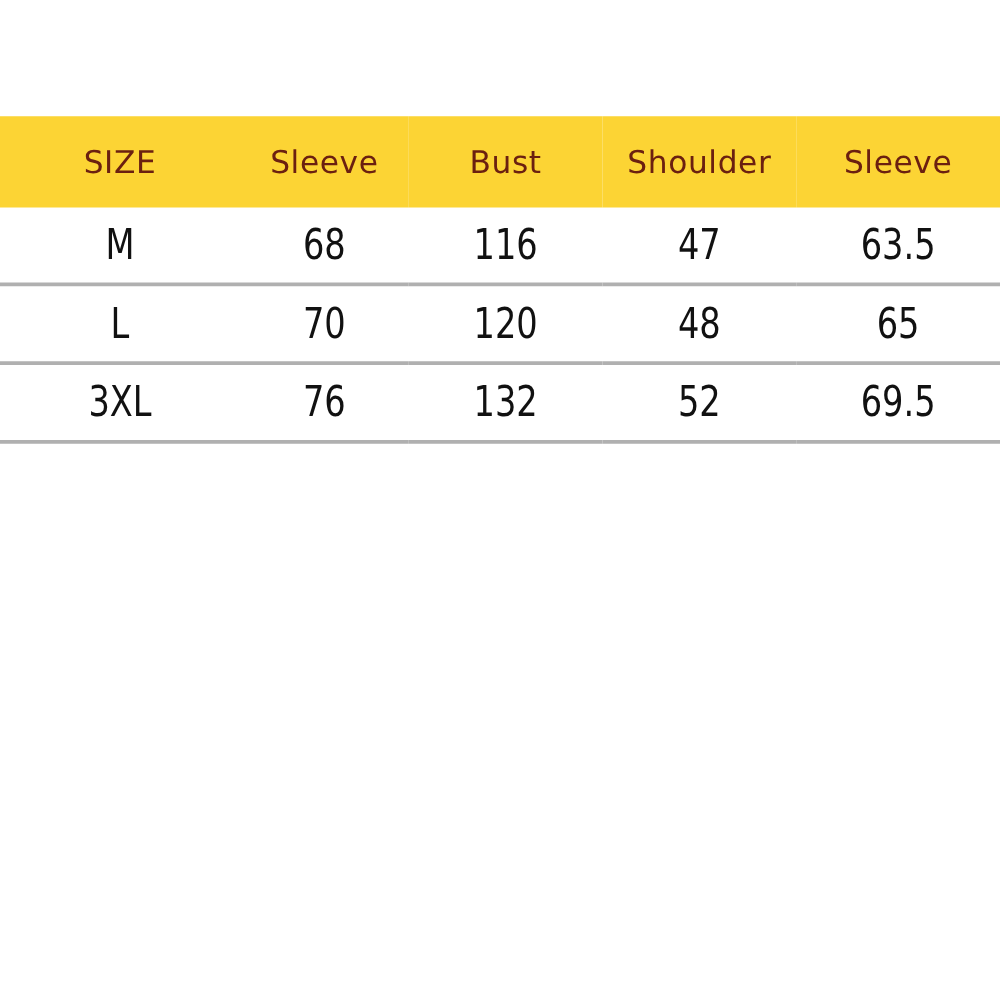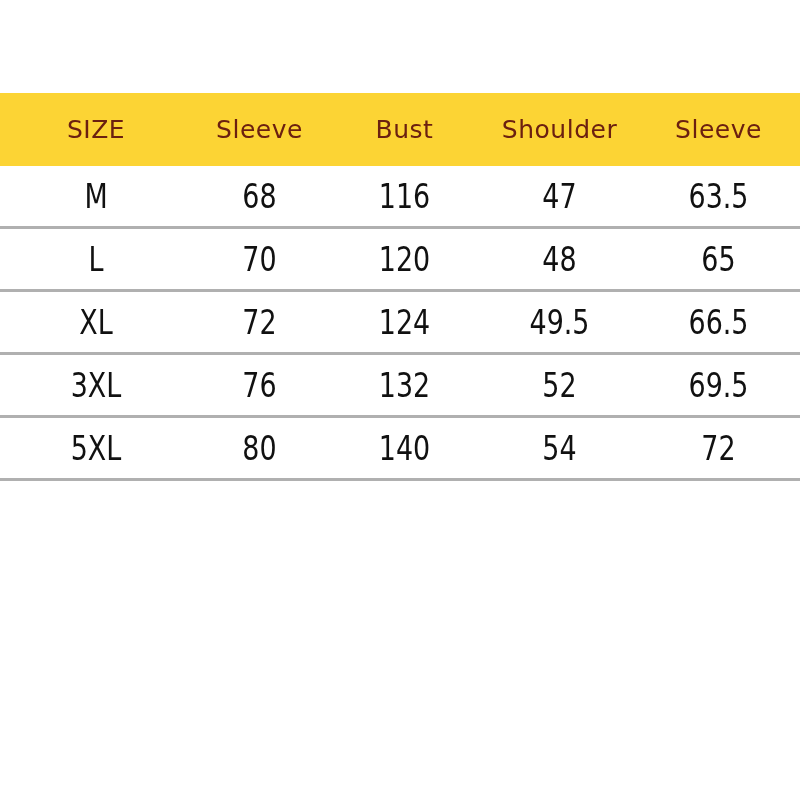--- a/index.html
+++ b/index.html
@@ -117,38 +117,24 @@
         <td>63.5</td>
       </tr>
       <tr>
         <td>L</td>
         <td>70</td>
         <td>120</td>
         <td>48</td>
         <td>65</td>
       </tr>
       <tr>
-        <td>XL</td>
-        <td>72</td>
-        <td>124</td>
-        <td>49.5</td>
-        <td>66.5</td>
-      </tr>
-      <tr>
         <td>3XL</td>
         <td>76</td>
         <td>132</td>
         <td>52</td>
         <td>69.5</td>
-      </tr>
-      <tr>
-        <td>5XL</td>
-        <td>80</td>
-        <td>140</td>
-        <td>54</td>
-        <td>72</td>
       </tr>
     </tbody>
   </table>
 
   <div class="bottom-fill"></div>
 
 </div>
 
 </body></html>

